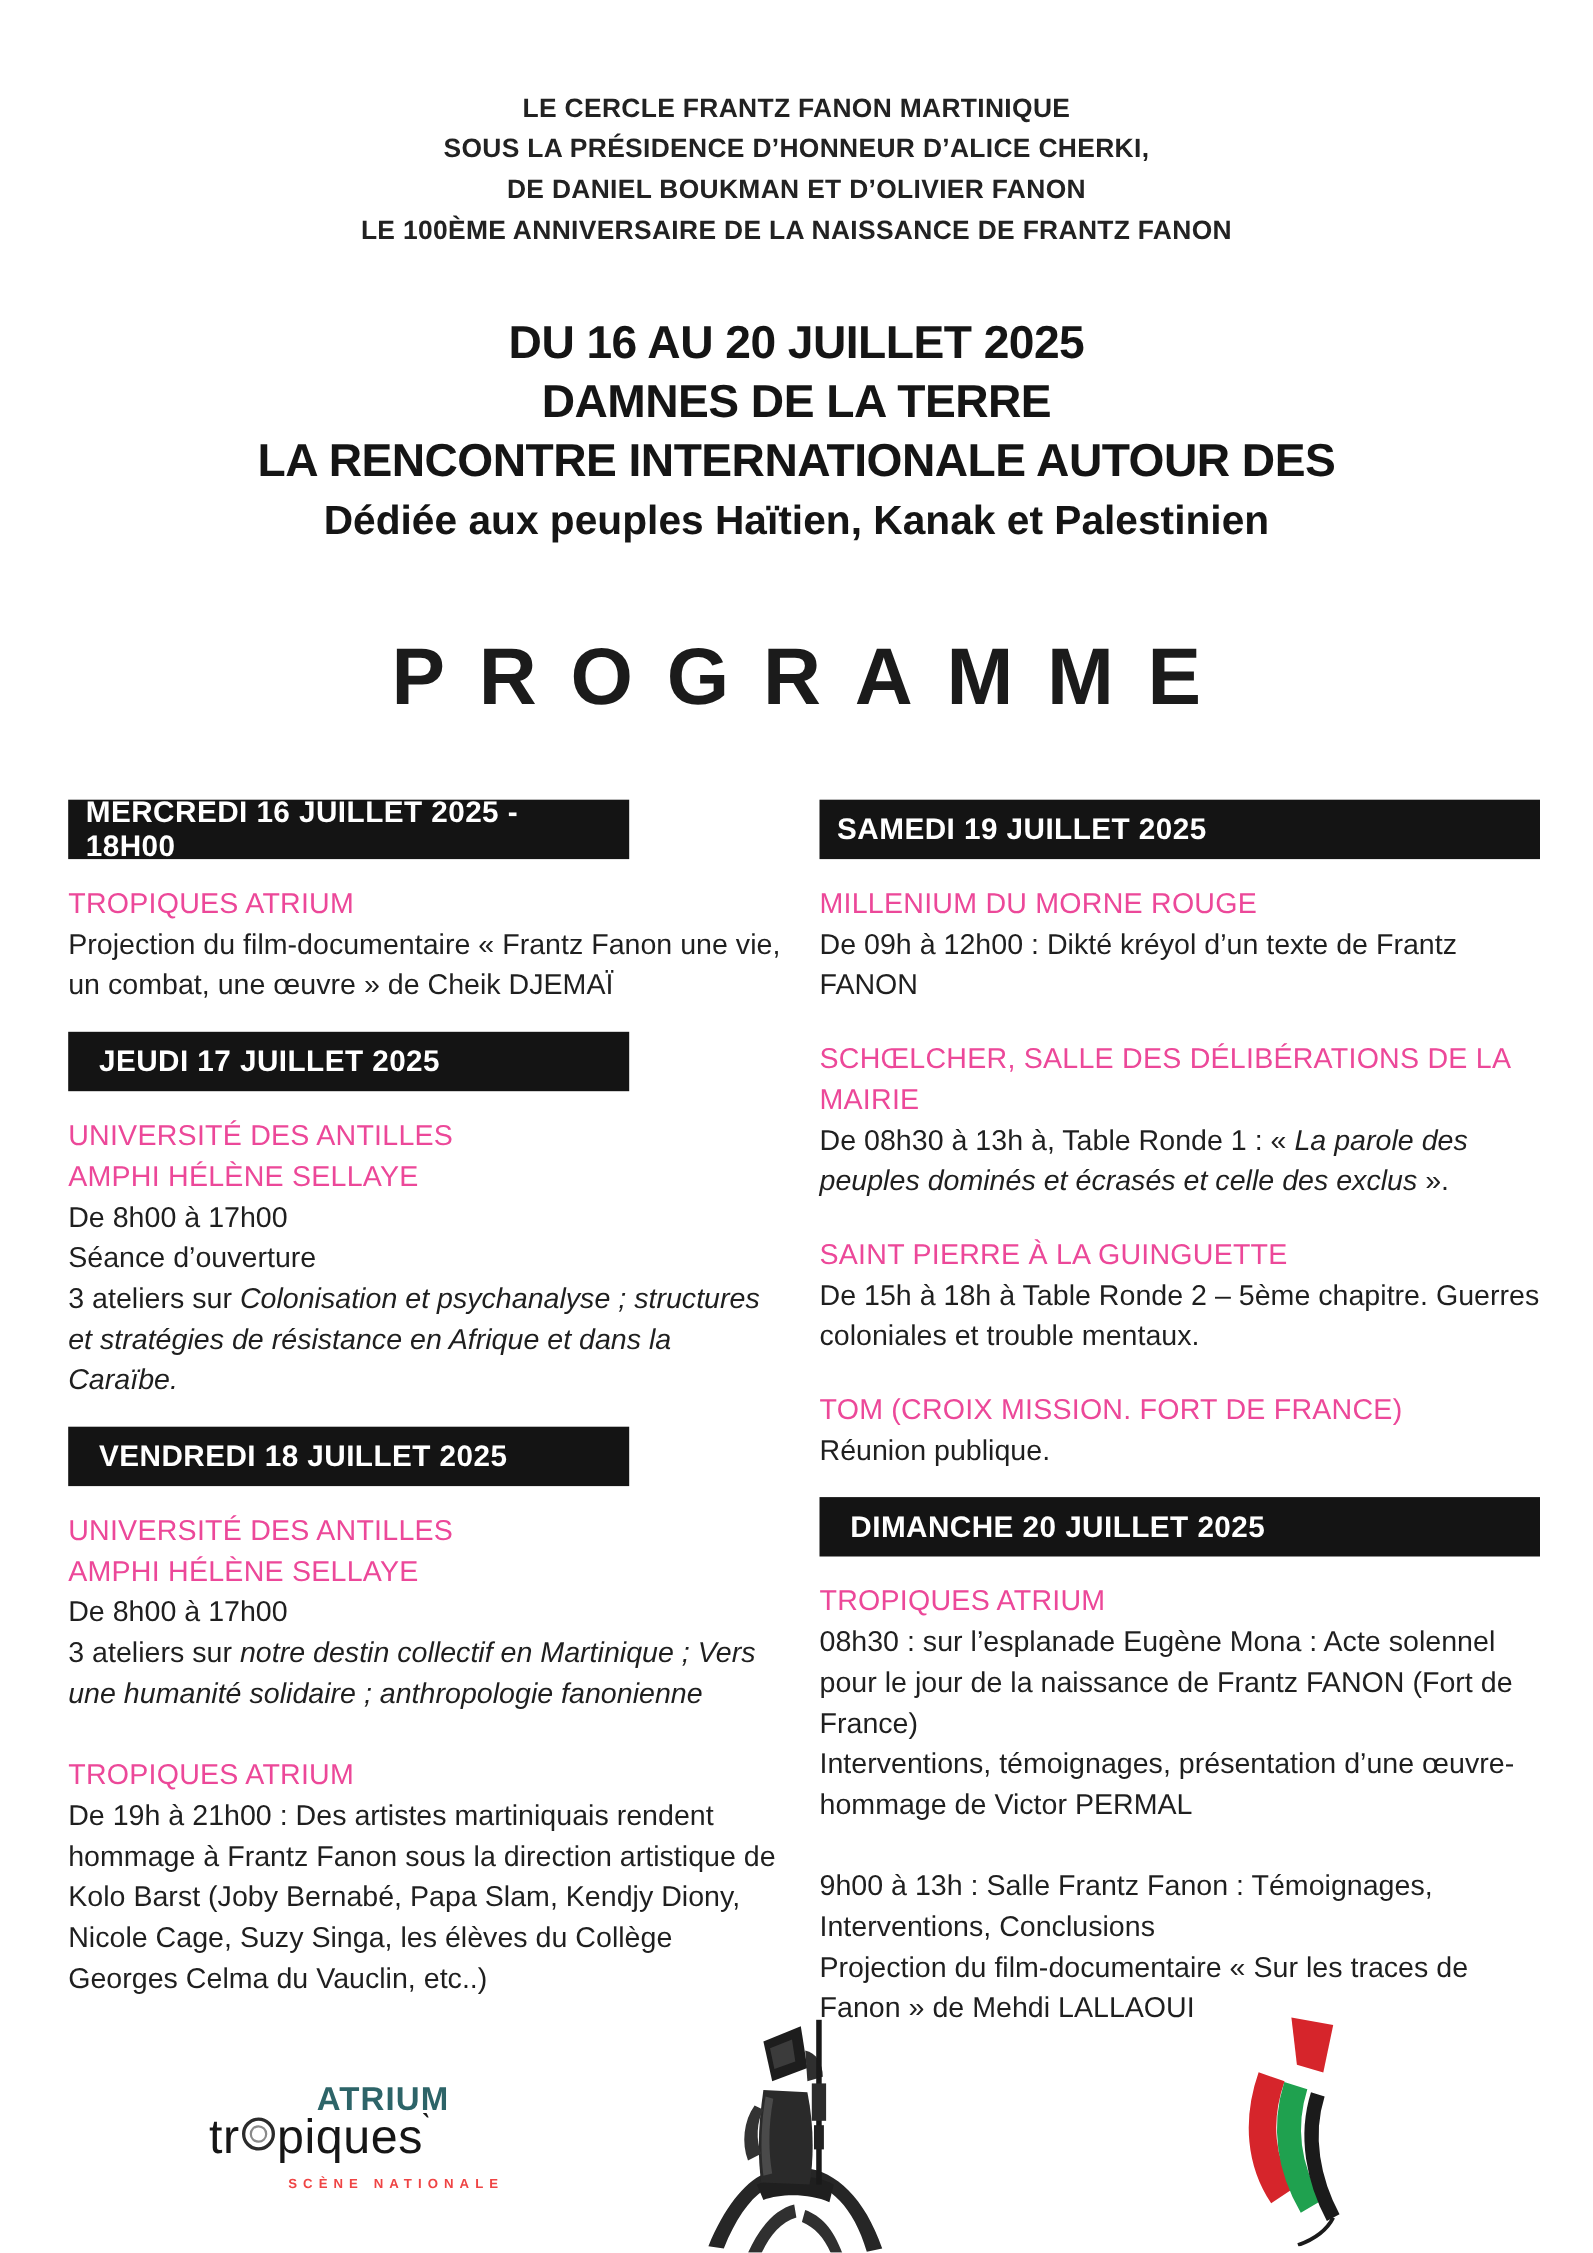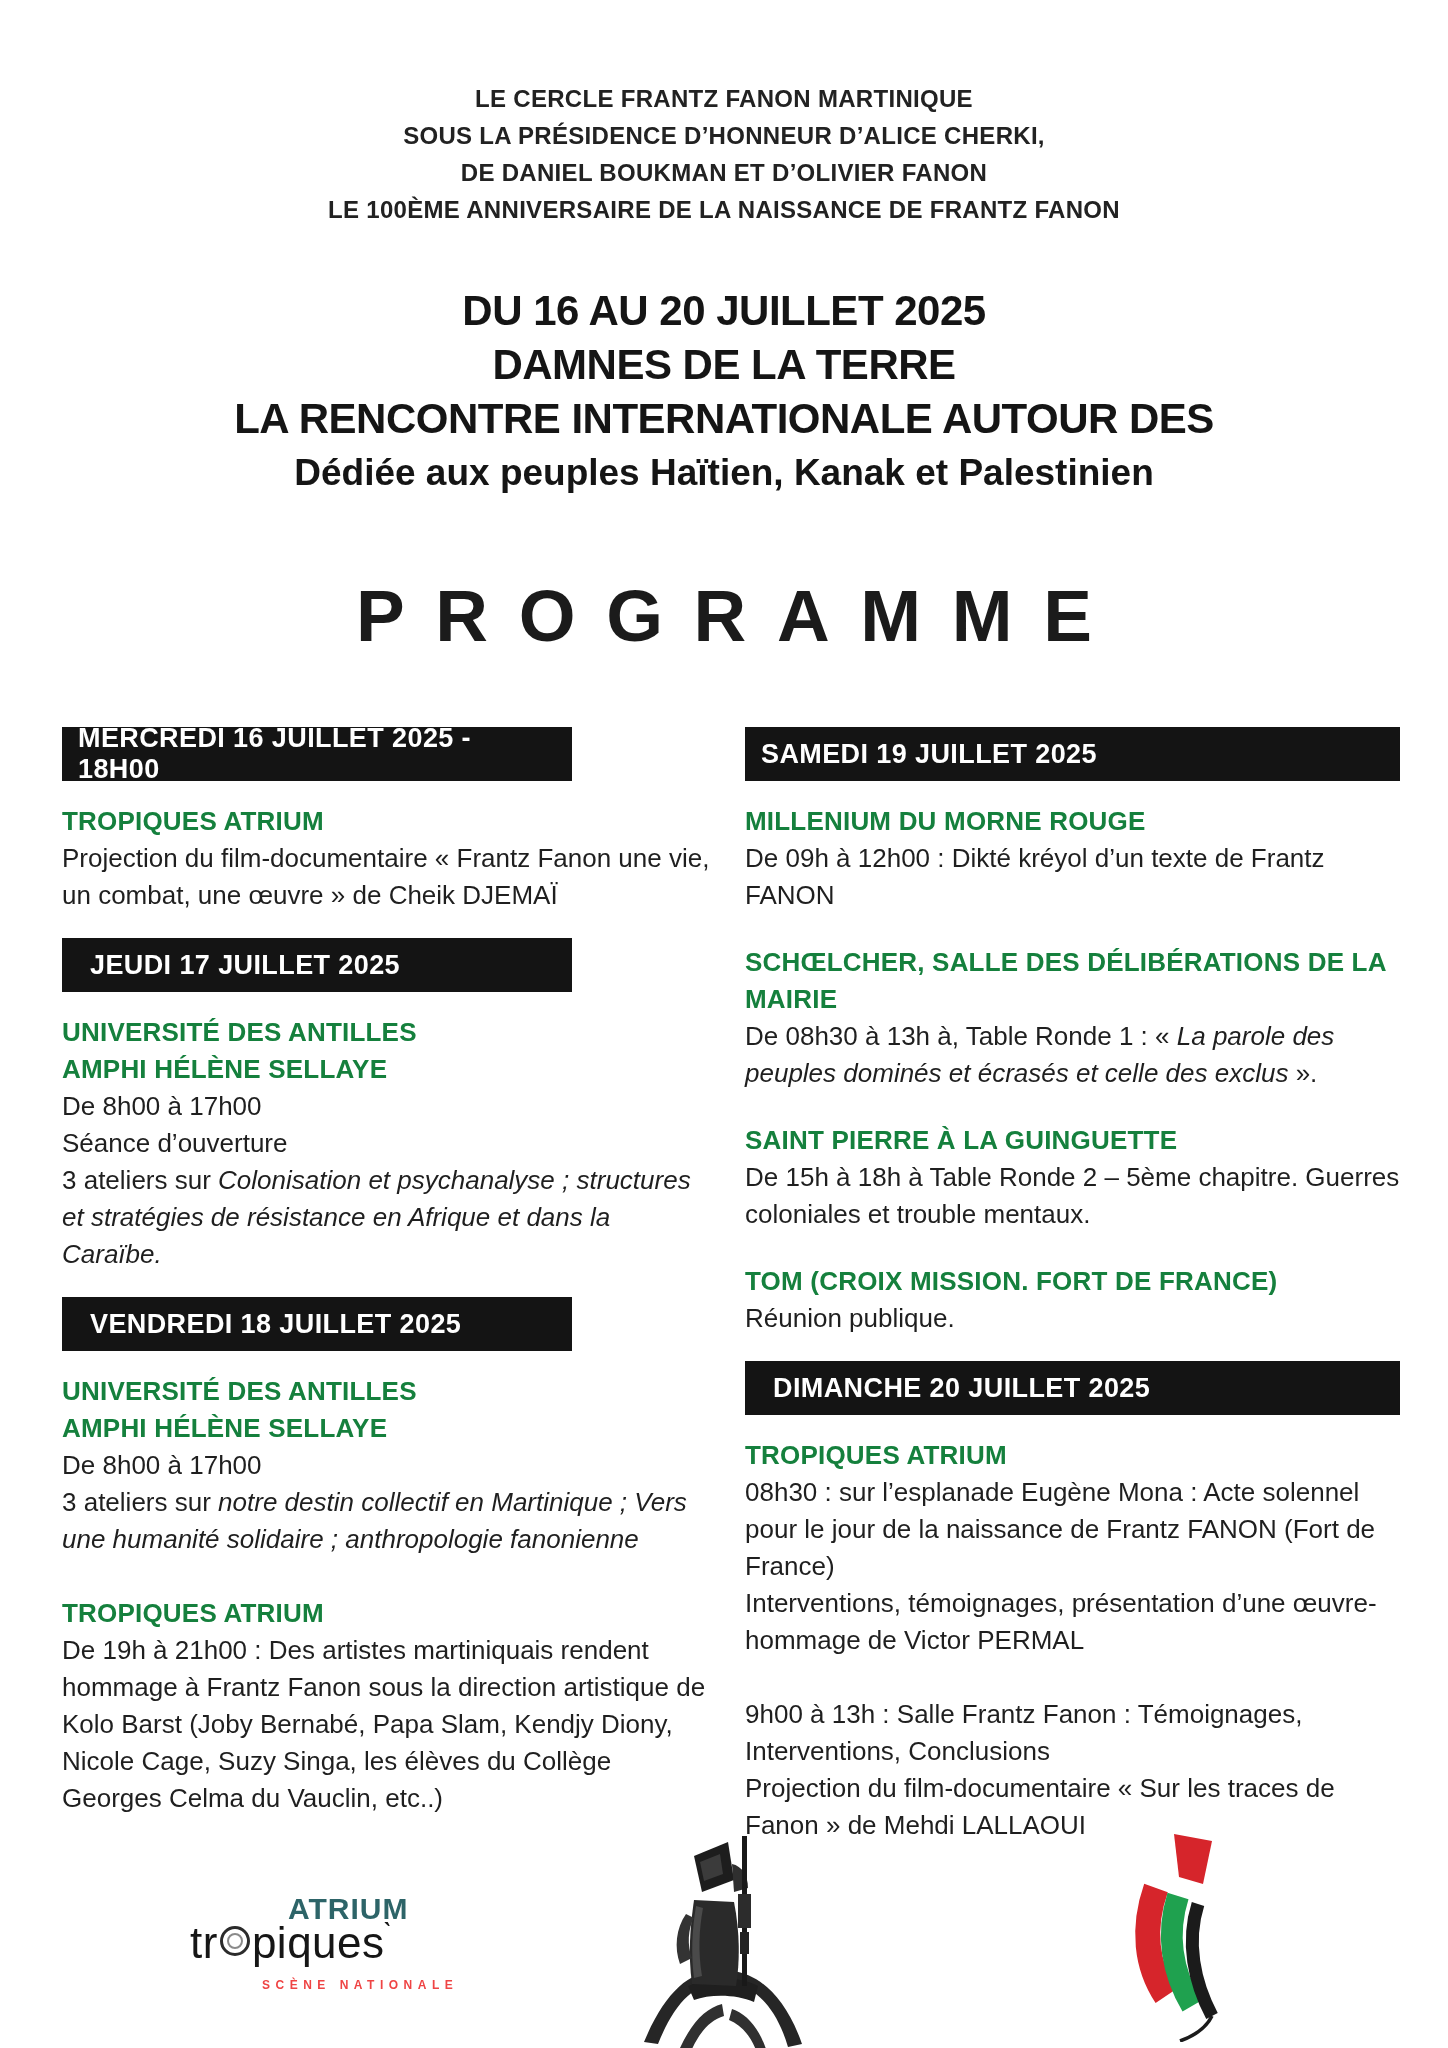--- a/index.html
+++ b/index.html
@@ -20,21 +20,21 @@
   .col{width:655px;}
   .bar{
     background:#141414;color:#ffffff;height:54px;display:flex;align-items:center;
     padding:0 16px;font-size:27px;font-weight:700;letter-spacing:.4px;box-sizing:border-box;
   }
   .bar-left{width:510px;}
   .bar-full{width:100%;}
   .bar+.content{margin-top:22px;}
   .content+.bar{margin-top:24px;padding-left:28px;}
   .content{font-size:26px;line-height:37px;}
-  .venue{font-weight:700;letter-spacing:.2px;color:#15803d;}
+  .venue{font-weight:400;letter-spacing:.2px;color:#ec4899;}
   .body{color:#1f1f1f;}
   .it{font-style:italic;}
   .event{margin-top:30px;}
   .event:first-child{margin-top:0;}
   .gap-top{margin-top:37px;}
   
   .footer{position:absolute;left:0;top:1828px;width:1448px;height:220px;}
   .logo-box{position:absolute;left:190px;top:64px;width:250px;height:130px;}
   .logo-atrium{position:absolute;left:98px;top:0;font-size:30px;font-weight:800;letter-spacing:1px;color:#2d6468;}
   .logo-word{position:absolute;left:0;top:26px;font-size:44px;letter-spacing:.5px;color:#161616;white-space:nowrap;}

